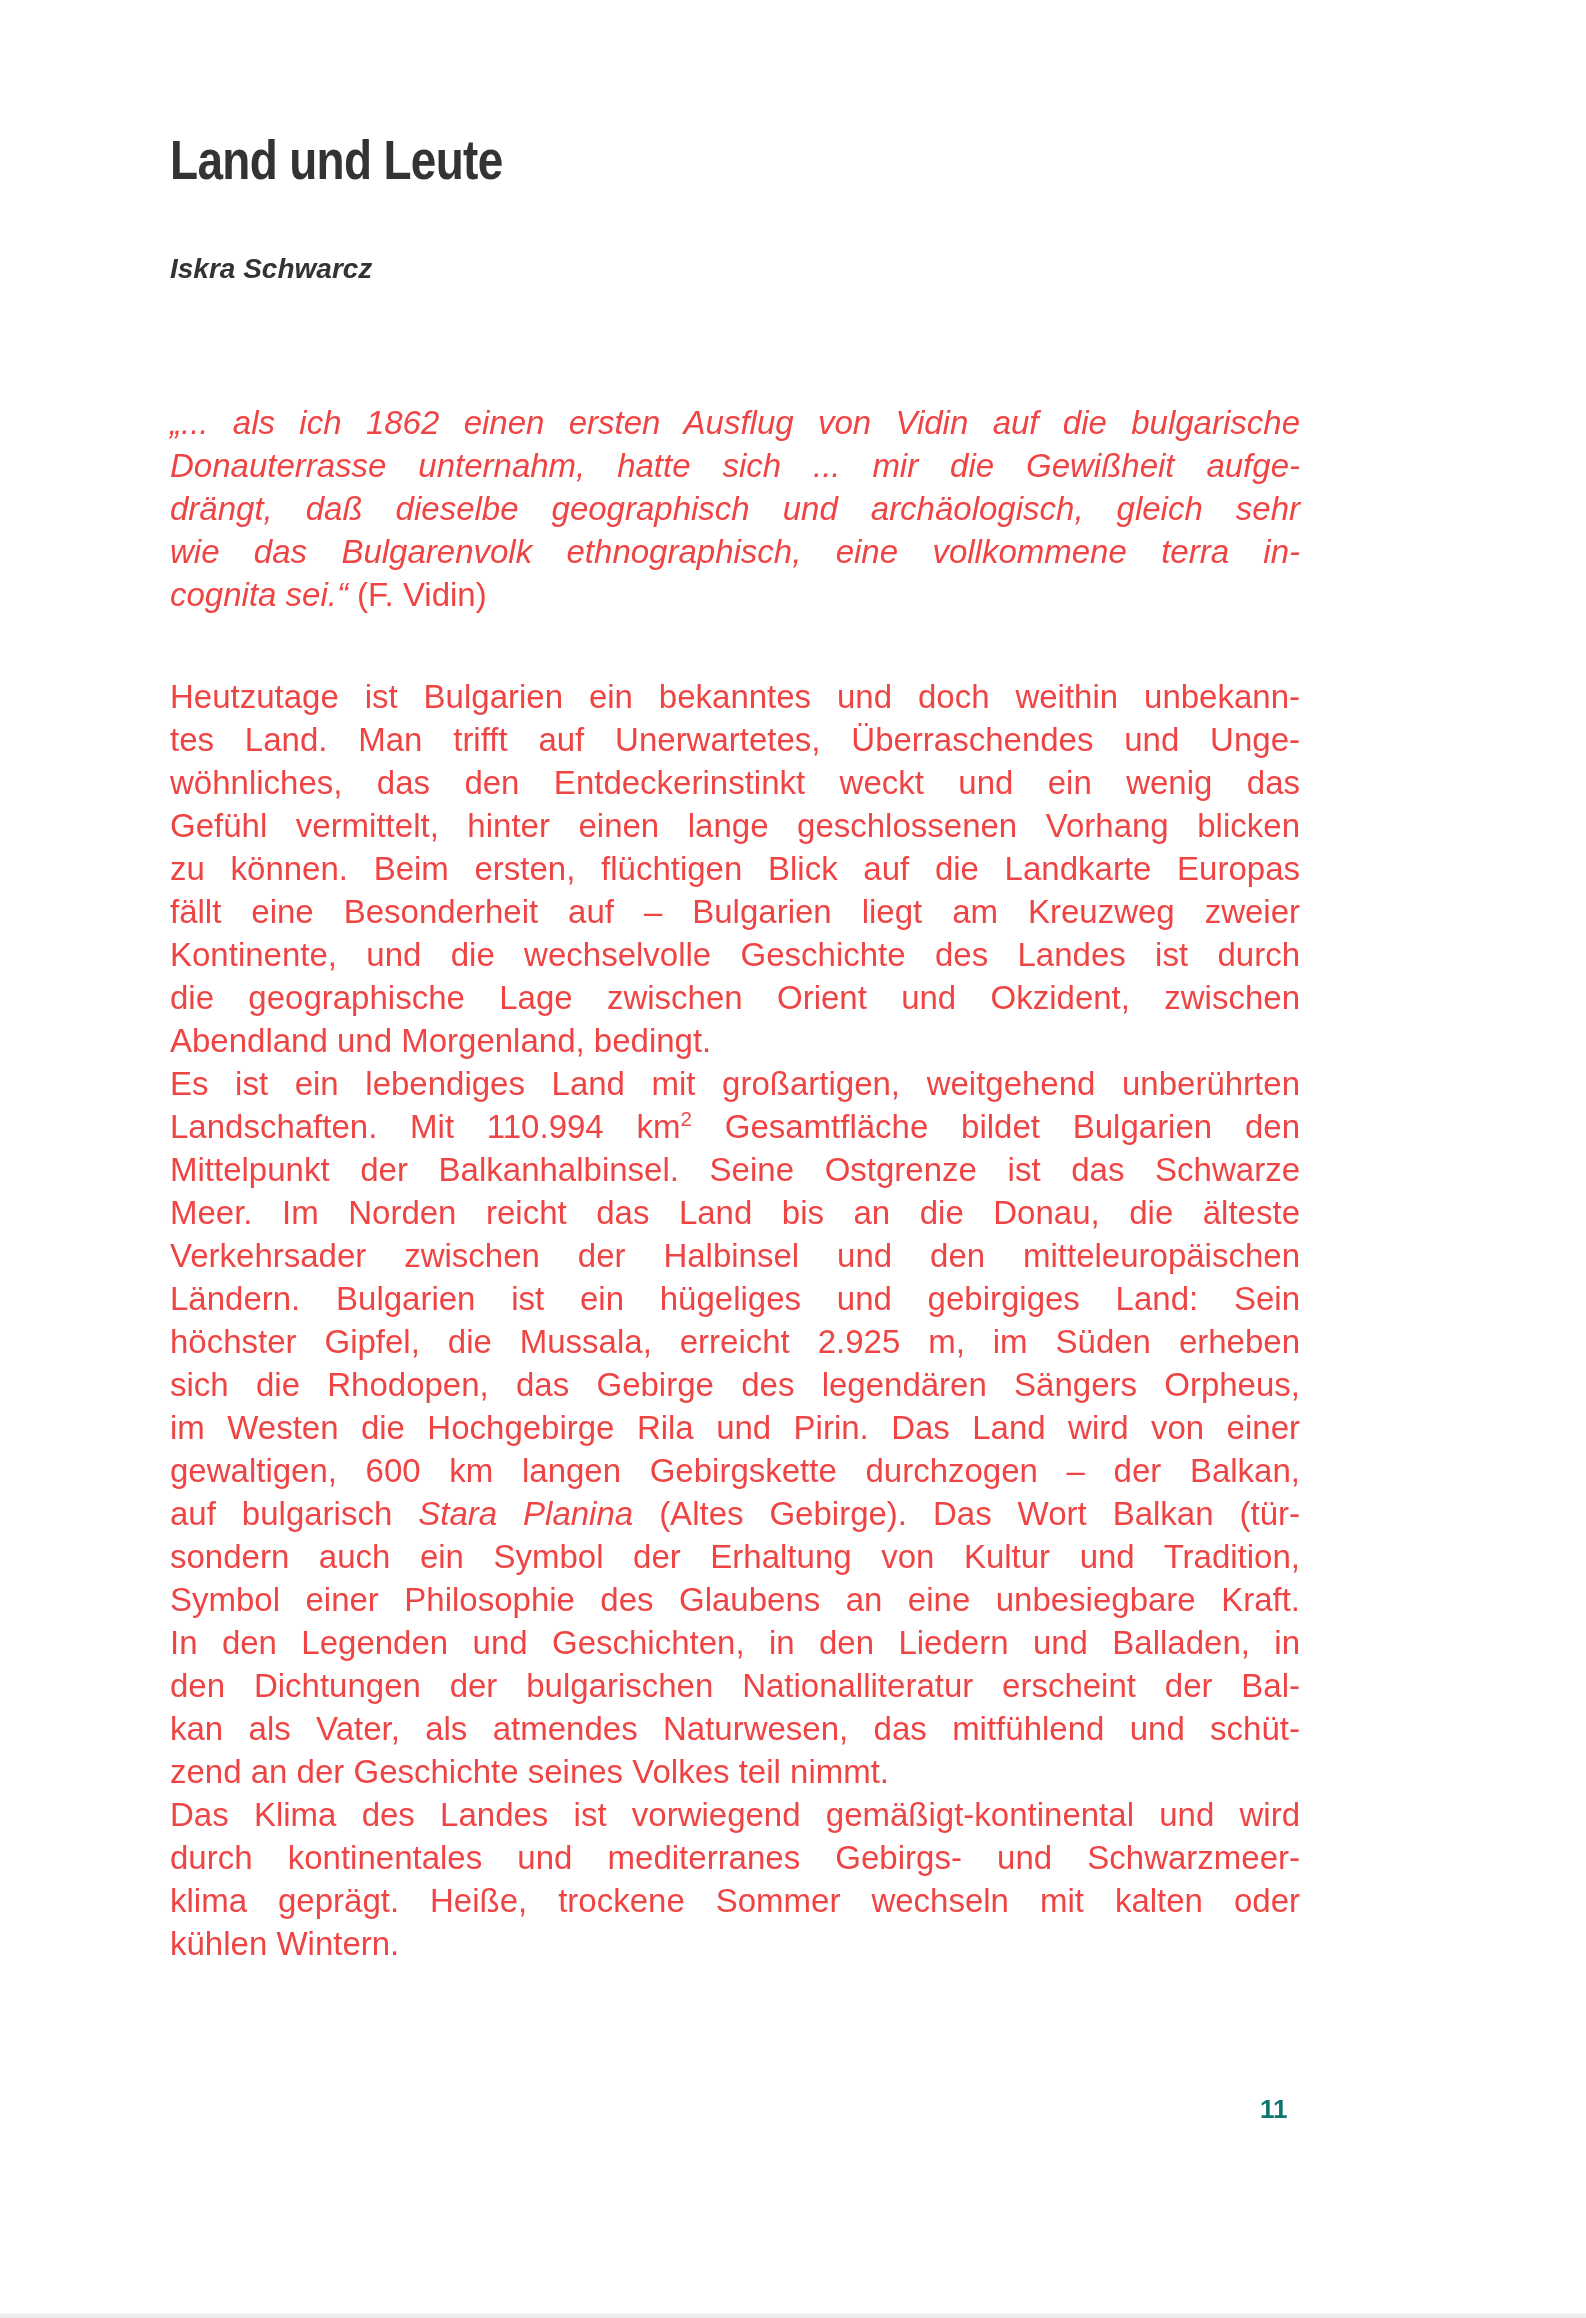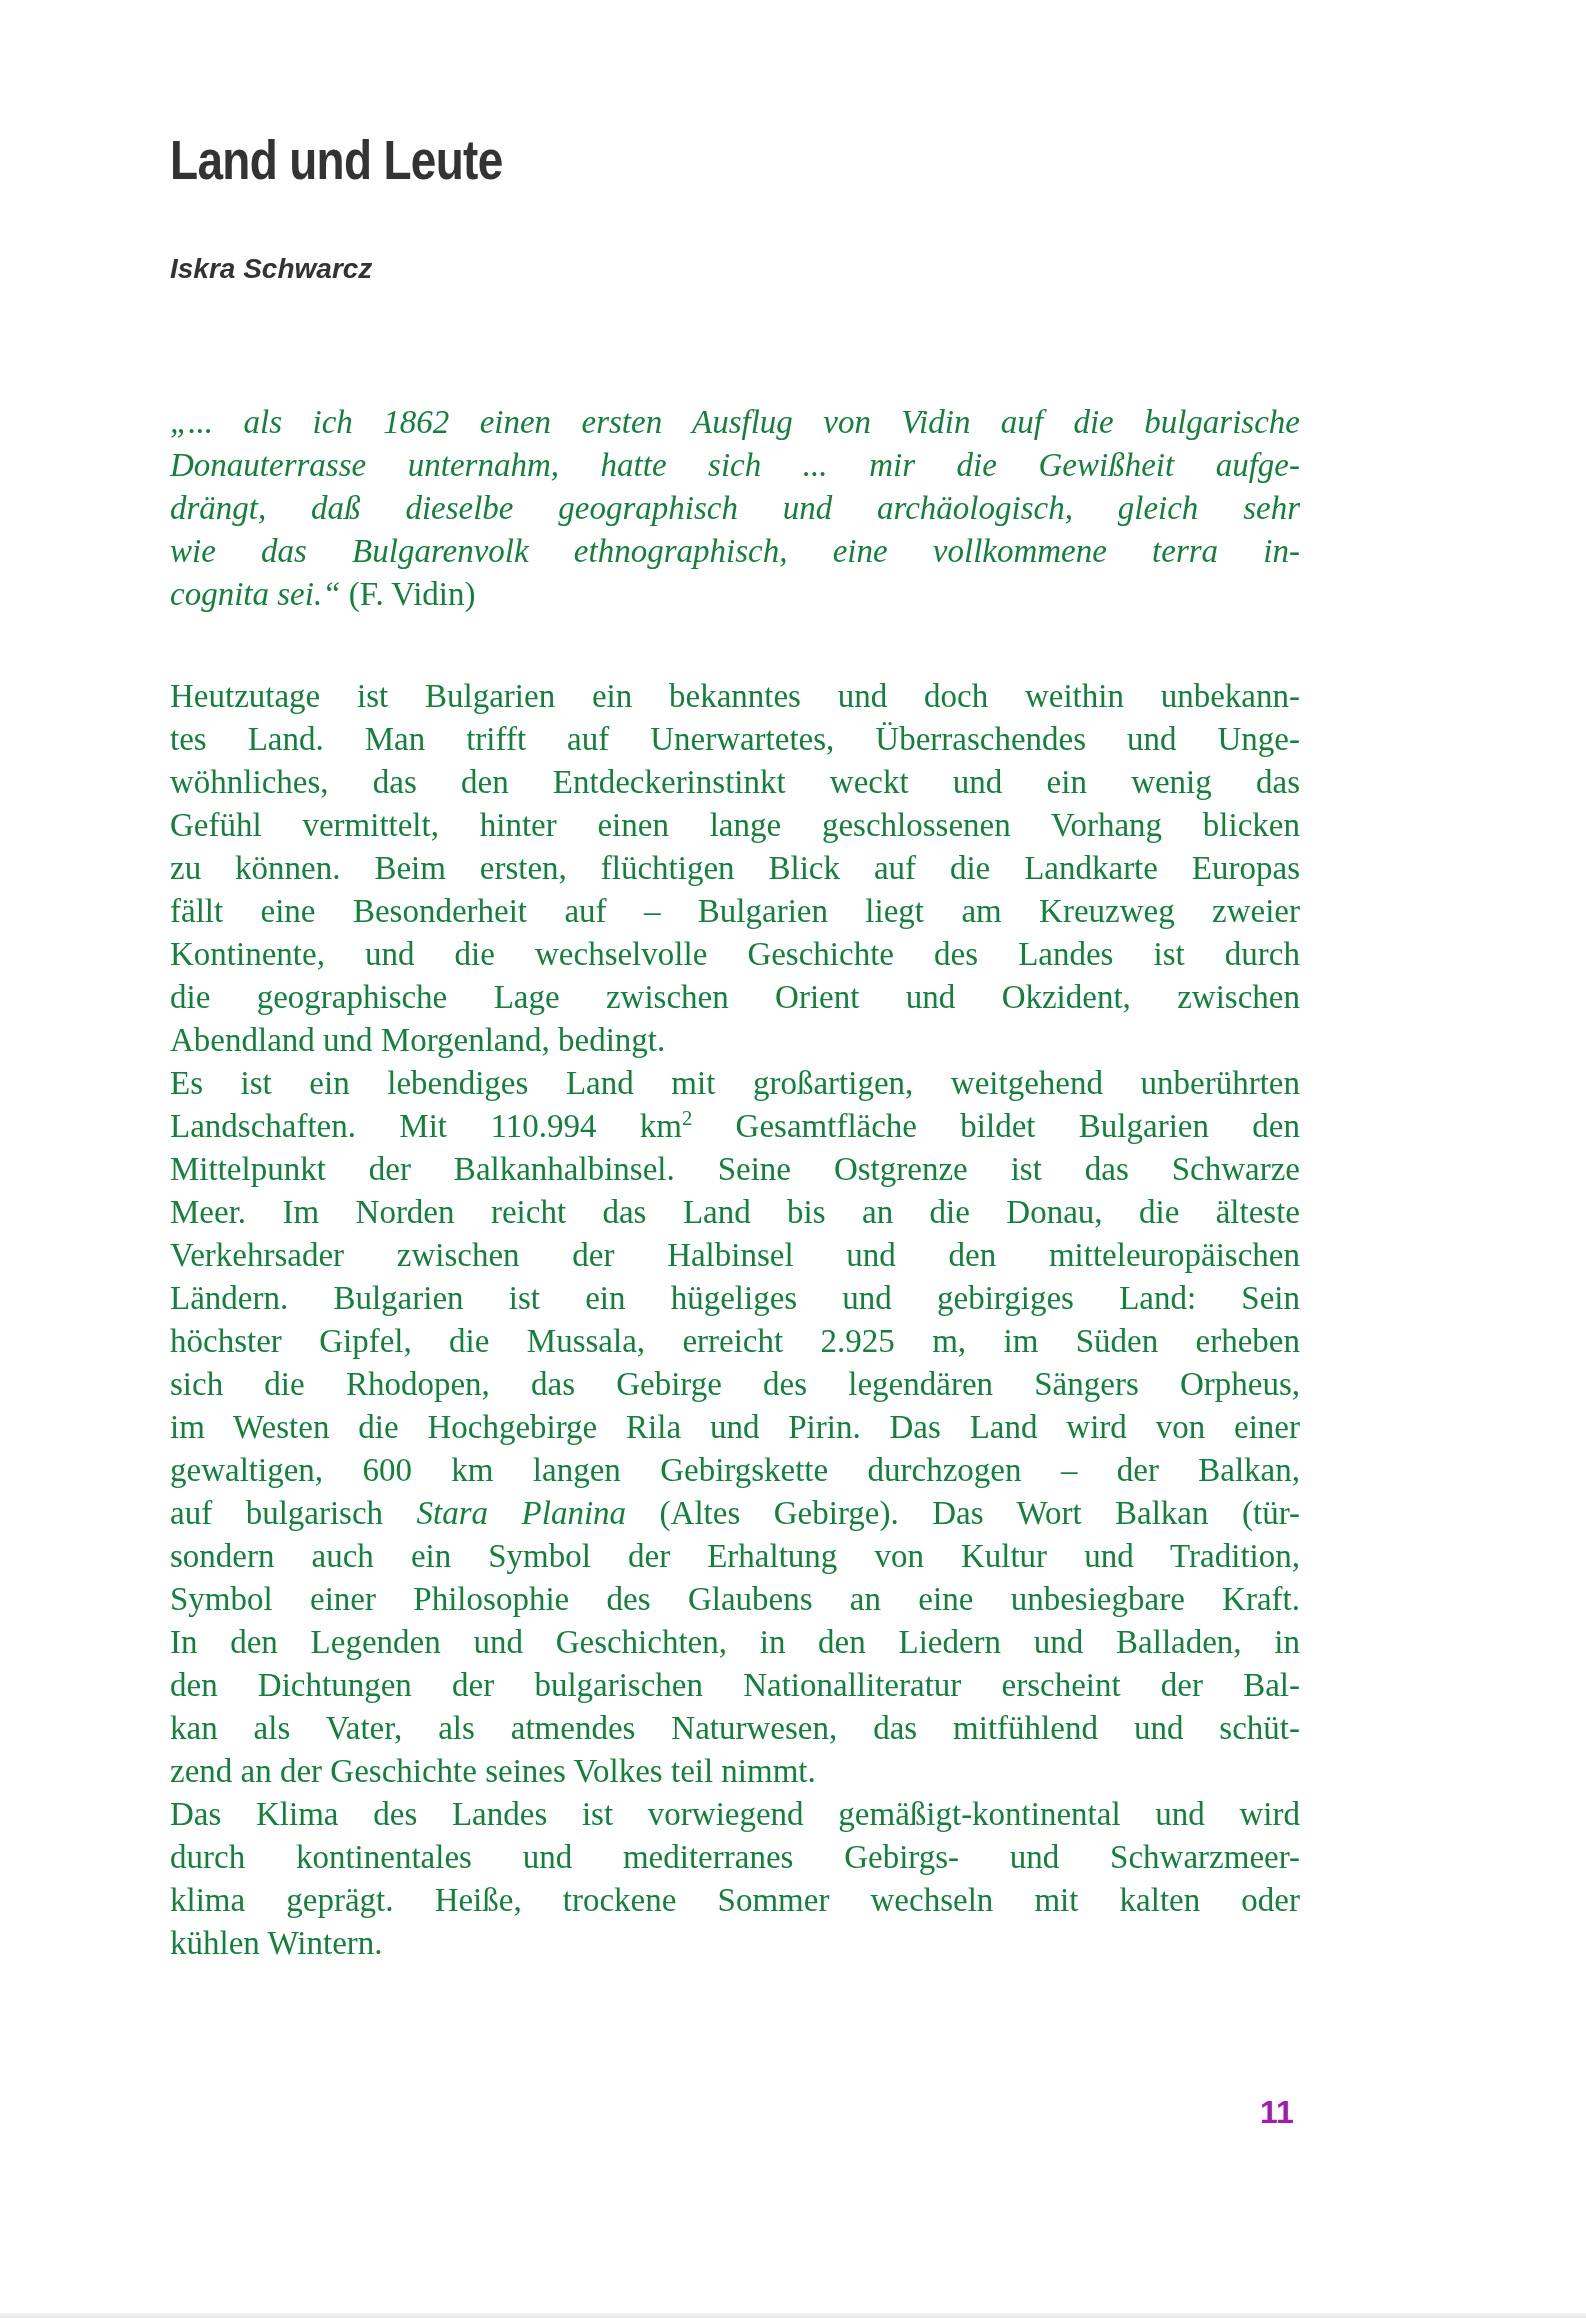--- a/index.html
+++ b/index.html
@@ -48,22 +48,21 @@
     color: #333333;
     line-height: 1;
   }
   .body-text {
     position: absolute;
     left: 170px;
     width: 1130px;
     margin: 0;
     font-size: 33px;
     line-height: 43px;
-    color: #15803d;
-    font-family: Liberation Serif, serif;
+    color: #ef4444;
   }
   .line {
     display: block;
     white-space: nowrap;
     text-align: justify;
     text-align-last: justify;
     height: 43px;
   }
   .line.last {
     text-align-last: left;
@@ -85,22 +84,22 @@
     font-size: 20.6px;
     line-height: 0;
     vertical-align: super;
   }
   .page-number {
     position: absolute;
     left: 1260px;
     top: 2094px;
     font-family: "Liberation Sans", sans-serif;
     font-weight: bold;
-    font-size: 32px;
-    color: #a21caf;
+    font-size: 26px;
+    color: #0f766e;
   }
   .scan-edge {
     position: absolute;
     left: 0;
     top: 2313px;
     width: 1586px;
     height: 5.6px;
     background: linear-gradient(to bottom, #f4f4f4, #e6e6e6);
   }
 </style>

